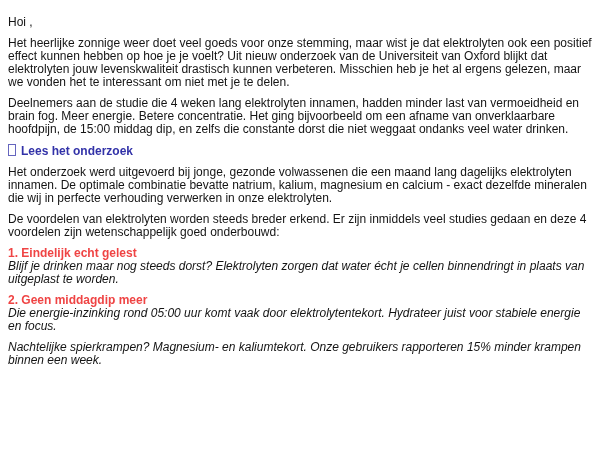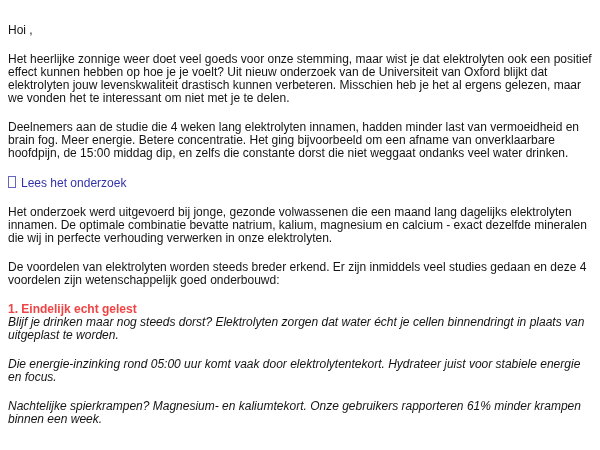--- a/index.html
+++ b/index.html
@@ -13,26 +13,27 @@
     box-sizing: border-box;
     padding: 8px;
     overflow: hidden;
     background: var(--bg, #ffffff);
     color: var(--text, #141414);
     font-family: "Liberation Sans", "DejaVu Sans", sans-serif;
     font-size: 12px;
     line-height: 13px;
   }
   .page p, .benefit {
-    margin: 16px 0;
+    margin: 8px 0;
   }
   a.link {
     color: var(--link, #3232a8);
     text-decoration: none;
     cursor: pointer;
+    font-weight: bold;
   }
   .tofu {
     display: inline-block;
     width: 6px;
     height: 10px;
     border: 1px solid currentColor;
     opacity: 0.75;
     margin-right: 5px;
     vertical-align: -1px;
   }
@@ -64,20 +65,21 @@
 
 
   <p>De voordelen van elektrolyten worden steeds breder erkend. Er zijn inmiddels veel studies gedaan en deze 4 voordelen zijn wetenschappelijk goed onderbouwd:</p>
 
   <div class="benefit">
     <div class="benefit-title">1. Eindelijk echt gelest</div>
     <div class="benefit-body">Blijf je drinken maar nog steeds dorst? Elektrolyten zorgen dat water écht je cellen binnendringt in plaats van uitgeplast te worden.</div>
   </div>
 
   <div class="benefit">
+    <div class="benefit-title">2. Geen middagdip meer</div>
     <div class="benefit-body">Die energie-inzinking rond 05:00 uur komt vaak door elektrolytentekort. Hydrateer juist voor stabiele energie en focus.</div>
   </div>
 
   <div class="benefit">
-    <div class="benefit-body">Nachtelijke spierkrampen? Magnesium- en kaliumtekort. Onze gebruikers rapporteren 61% minder krampen binnen een week.</div>
+    <div class="benefit-body">Nachtelijke spierkrampen? Magnesium- en kaliumtekort. Onze gebruikers rapporteren 15% minder krampen binnen een week.</div>
   </div>
 
 </div>
 
 </body></html>

